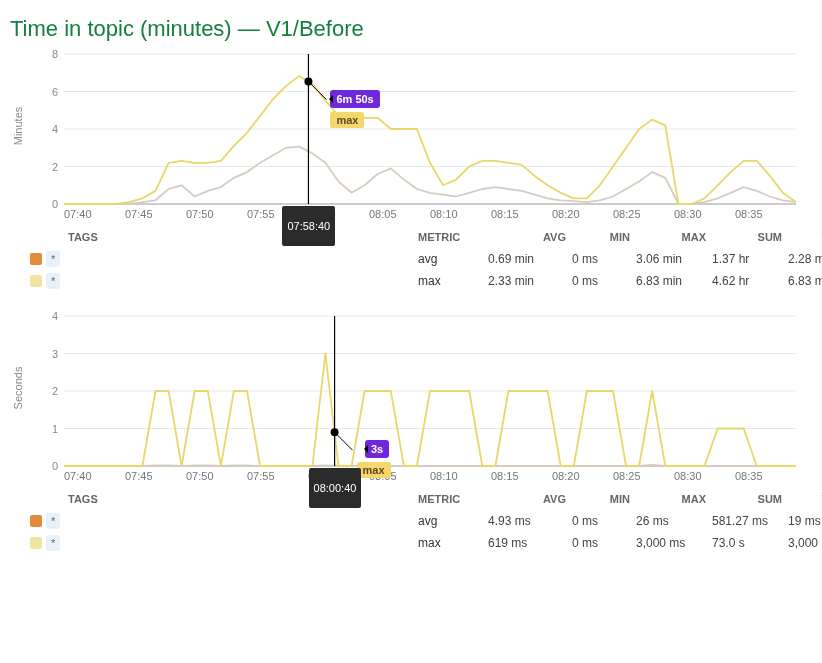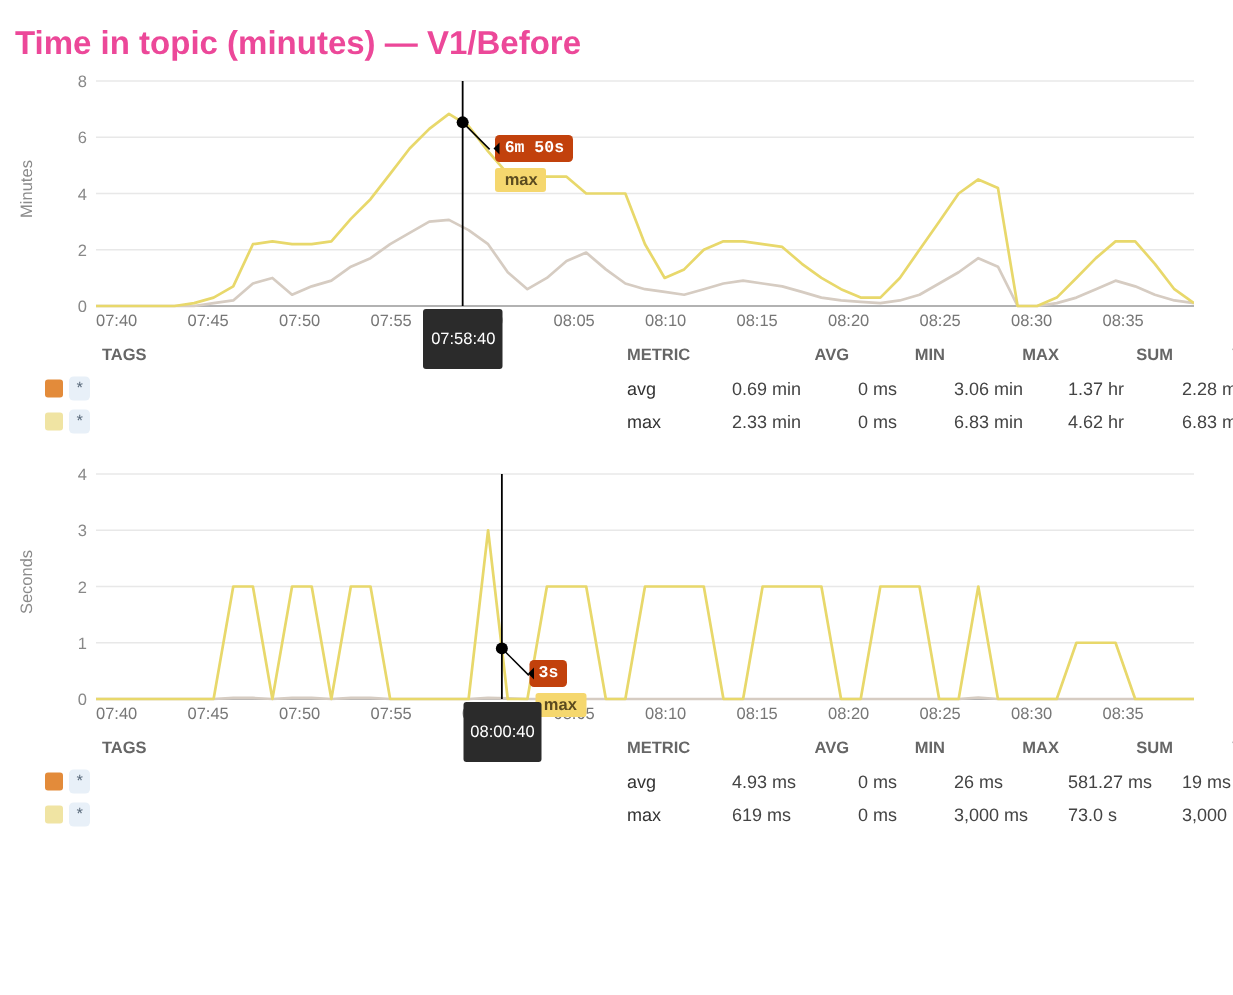--- a/index.html
+++ b/index.html
@@ -7,22 +7,22 @@
     font-family: -apple-system, BlinkMacSystemFont, "Segoe UI", Helvetica, Arial, sans-serif;
     font-size: 12px;
     color: #333;
     margin: 0;
     padding: 10px;
     background: #fff;
     width: 822px;
   }
   h2.title {
     font-size: 22px;
-    font-weight: 700;
-    color: #ec4899;
+    font-weight: 400;
+    color: #15803d;
     margin: 6px 0 2px 0;
   }
   .panel { margin-bottom: 14px; }
   .chart-wrap { display:flex; align-items:stretch; }
   .yaxis-label {
     width: 16px;
     display:flex; align-items:center; justify-content:center;
   }
   .yaxis-label span {
     transform: rotate(-90deg);
@@ -46,23 +46,23 @@
   .rhead { text-align:right; padding-right:6px; }
   .lhead { text-align:left; }
   .swatch-cell { display:flex; align-items:center; gap:4px; }
   .swatch { width:12px; height:12px; border-radius:2px; }
   .tagchip {
     display:inline-block; background:#e8f0f8; border-radius:3px;
     padding:0 5px; color:#59697a; font-size:11px; line-height:16px;
   }
   .num { text-align:left; padding-right:6px; color:#444; }
   .tooltip-box {
-    position:absolute; background:#c2410c; color:#fff;
+    position:absolute; background:#6d28d9; color:#fff;
     font-size:11px; font-weight:600; padding:3px 6px;
-    border-radius:3px; white-space:nowrap;font-family:Liberation Mono, monospace;
+    border-radius:3px; white-space:nowrap;
   }
   .tooltip-box::before {
     content:''; position:absolute; left:-5px; top:50%;
     margin-top:-4px; border:4px solid transparent;
     border-right-color:#000;
   }
   .maxchip {
     position:absolute; background:#f5d76e; color:#5b4b1f;
     font-size:11px; font-weight:600; padding:2px 6px;
     border-radius:2px;
@@ -175,21 +175,21 @@
             <line x1="38" x2="770" y1="47.5" y2="47.5" stroke="#e8e8e8" stroke-width="1"></line>
             <text x="32" y="51.5" text-anchor="end" font-size="11" fill="#888">3</text>
             <line x1="38" x2="770" y1="10" y2="10" stroke="#e8e8e8" stroke-width="1"></line>
             <text x="32" y="14" text-anchor="end" font-size="11" fill="#888">4</text>
             <path d="M38 160 L51.1 160 L64.1 160 L77.2 160 L90.3 160 L103.4 160 L116.4 160 L129.5 159.3 L142.6 159.3 L155.6 160 L168.7 159.3 L181.8 159.3 L194.9 160 L207.9 159.3 L221 159.3 L234.1 160 L247.1 160 L260.2 160 L273.3 160 L286.4 160 L299.4 159.3 L312.5 159.6 L325.6 160 L338.6 160 L351.7 160 L364.8 160 L377.9 160 L390.9 160 L404 160 L417.1 160 L430.1 160 L443.2 160 L456.3 160 L469.4 160 L482.4 160 L495.5 160 L508.6 160 L521.6 160 L534.7 160 L547.8 160 L560.9 160 L573.9 160 L587 160 L600.1 160 L613.1 160 L626.2 159 L639.3 160 L652.4 160 L665.4 160 L678.5 160 L691.6 160 L704.6 160 L717.7 160 L730.8 160 L743.9 160 L756.9 160 L770 160 " fill="none" stroke="#d6ccc2" stroke-width="1.8" stroke-linejoin="round"></path>
             <path d="M38 160 L51.1 160 L64.1 160 L77.2 160 L90.3 160 L103.4 160 L116.4 160 L129.5 85 L142.6 85 L155.6 160 L168.7 85 L181.8 85 L194.9 160 L207.9 85 L221 85 L234.1 160 L247.1 160 L260.2 160 L273.3 160 L286.4 160 L299.4 47.5 L312.5 160 L325.6 160 L338.6 85 L351.7 85 L364.8 85 L377.9 160 L390.9 160 L404 85 L417.1 85 L430.1 85 L443.2 85 L456.3 160 L469.4 160 L482.4 85 L495.5 85 L508.6 85 L521.6 85 L534.7 160 L547.8 160 L560.9 85 L573.9 85 L587 85 L600.1 160 L613.1 160 L626.2 85 L639.3 160 L652.4 160 L665.4 160 L678.5 160 L691.6 122.5 L704.6 122.5 L717.7 122.5 L730.8 160 L743.9 160 L756.9 160 L770 160 " fill="none" stroke="#e8d86b" stroke-width="1.8" stroke-linejoin="round"></path>
             <line x1="308.5785714285714" x2="308.5785714285714" y1="10" y2="160" stroke="#000" stroke-width="1.2"></line>
             <circle cx="308.5785714285714" cy="126.24999999999991" r="4" fill="#000"></circle>
             <line x1="308.5785714285714" y1="126.24999999999991" x2="326.5785714285714" y2="144.24999999999991" stroke="#000" stroke-width="1"></line>
           </svg>
-          <div class="tooltip-box" style="left: 327px; top: 134.25px; text-align: right;">3s</div>
+          <div class="tooltip-box" style="left: 339px; top: 134.25px; text-align: right;">3s</div>
           <div class="maxchip" style="left: 330.579px; top: 156.25px;">max</div>
           <div class="timechip" style="left: 282.579px; top: 162px;">08:00:40</div>
         </div>
       </div>
       <div class="xlabels">
         <span>07:40</span>
         <span>07:45</span>
         <span>07:50</span>
         <span>07:55</span>
         <span>08:00</span>

